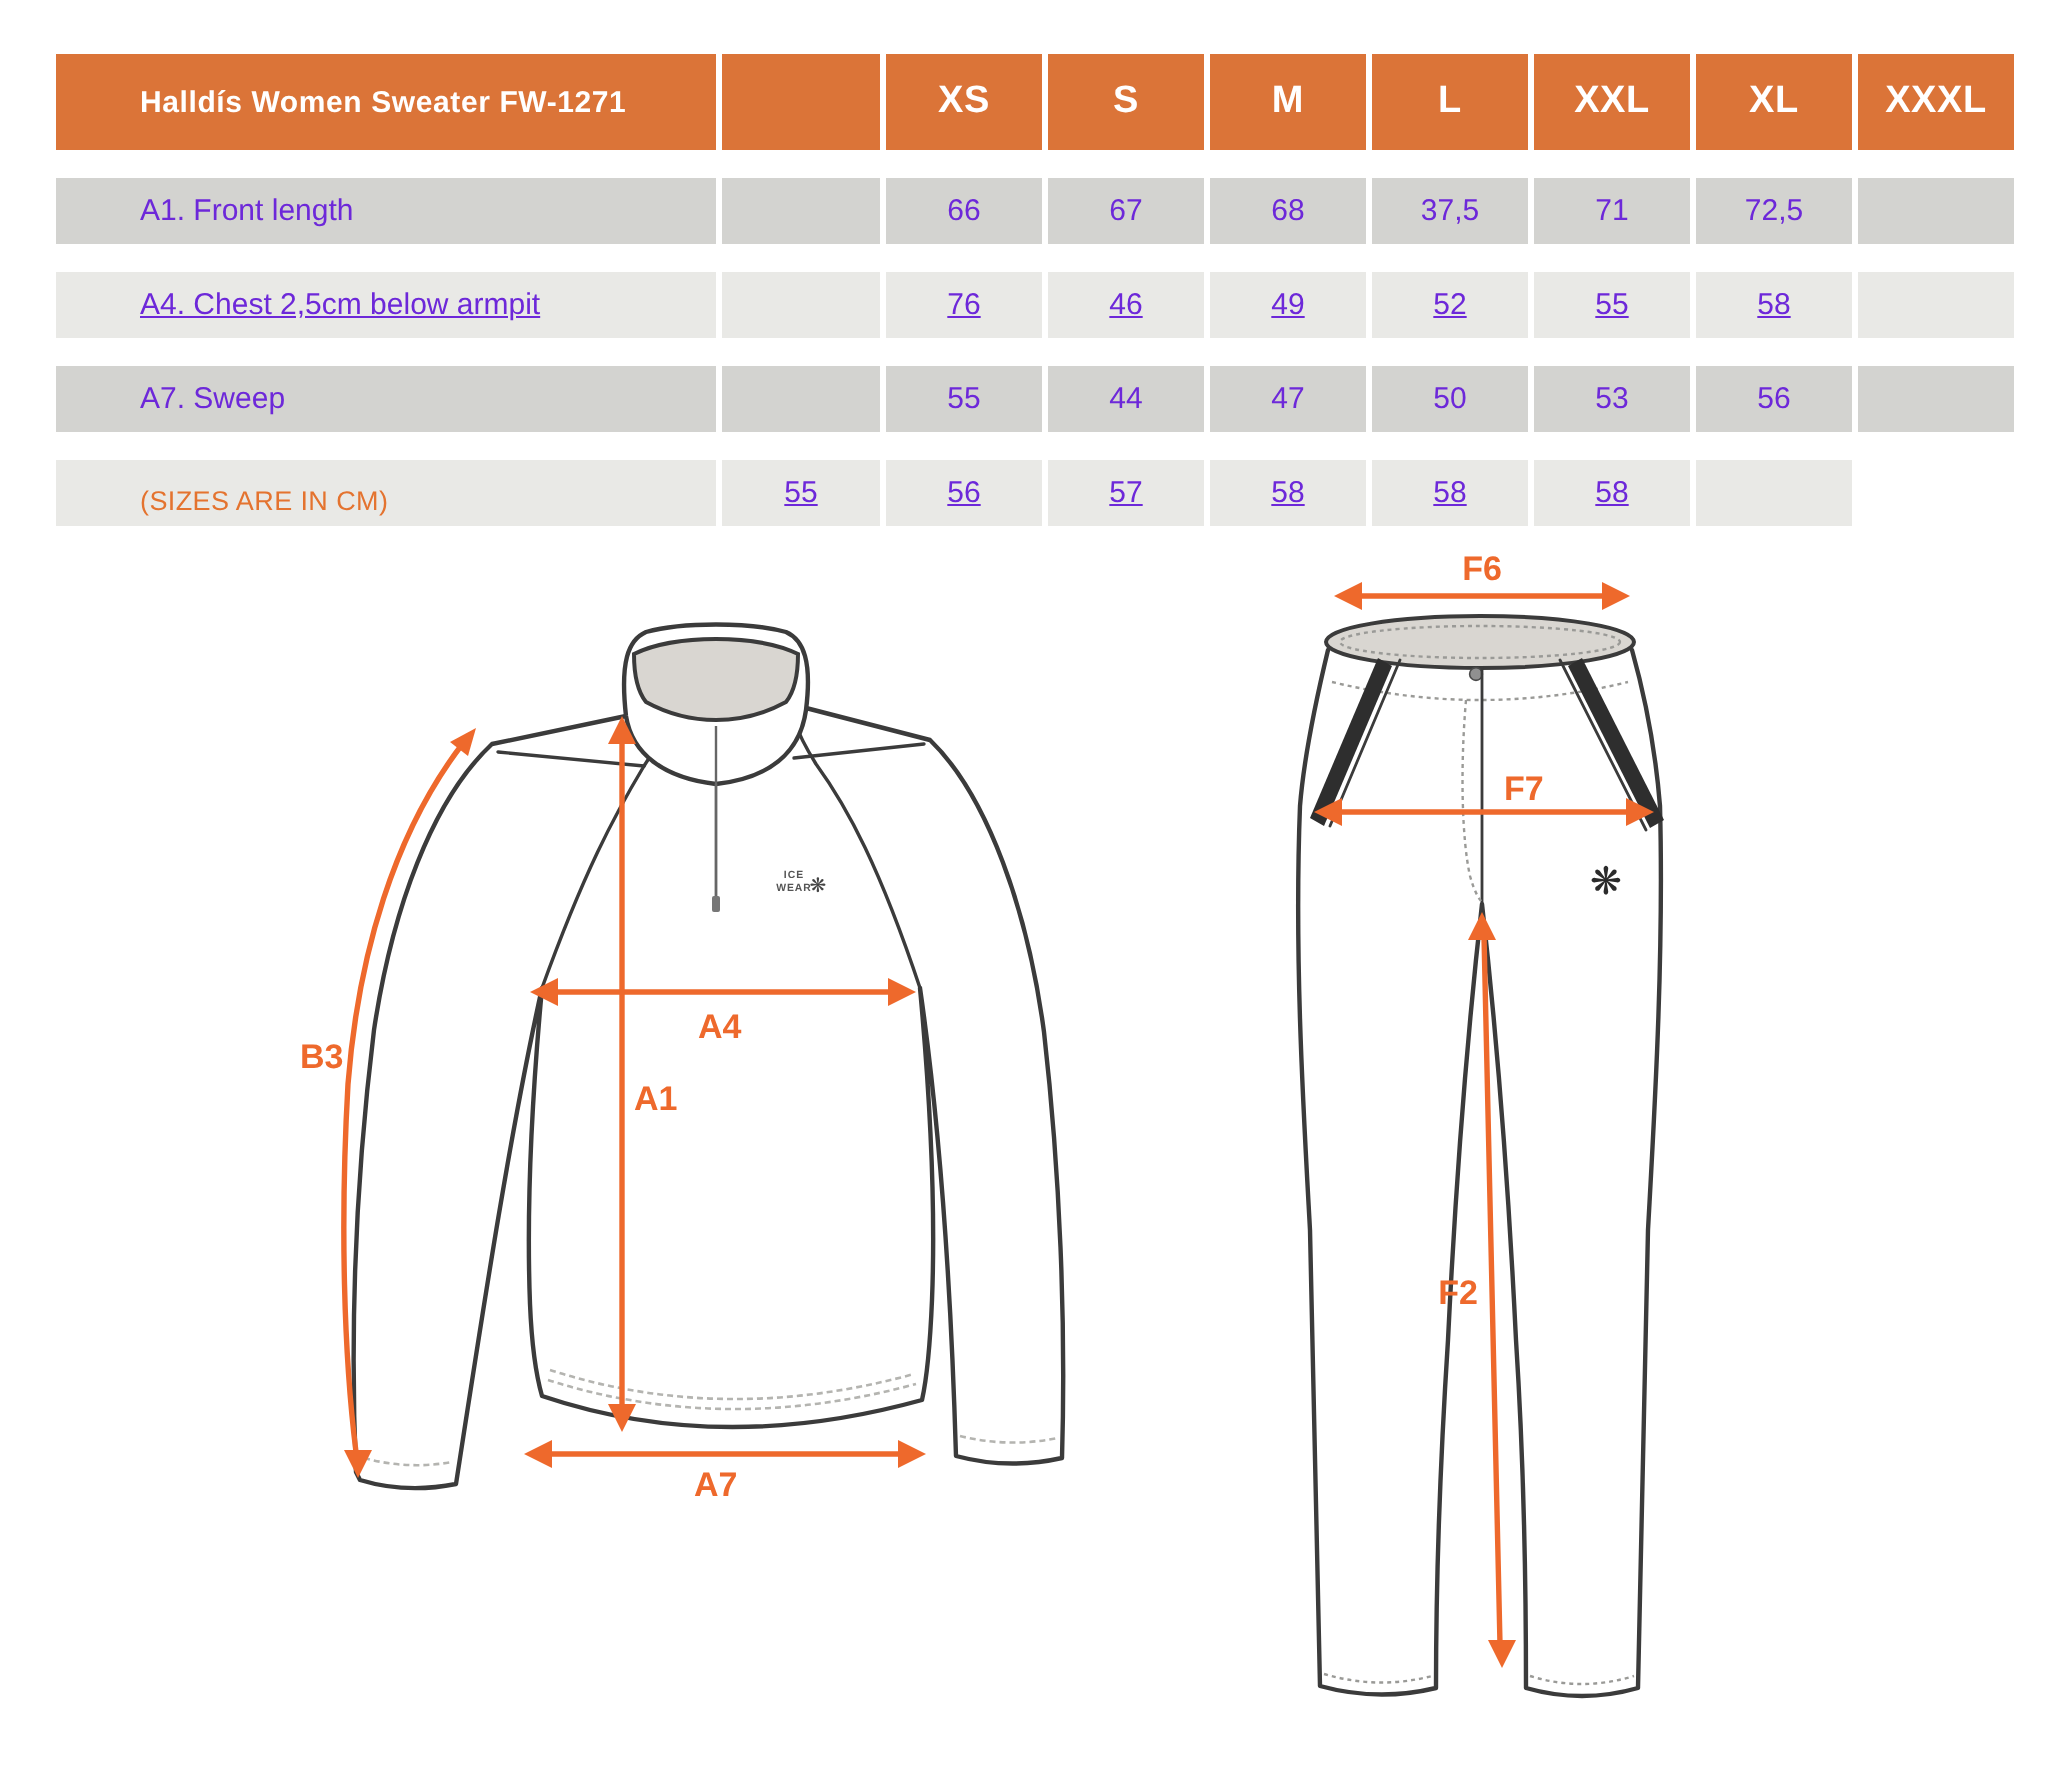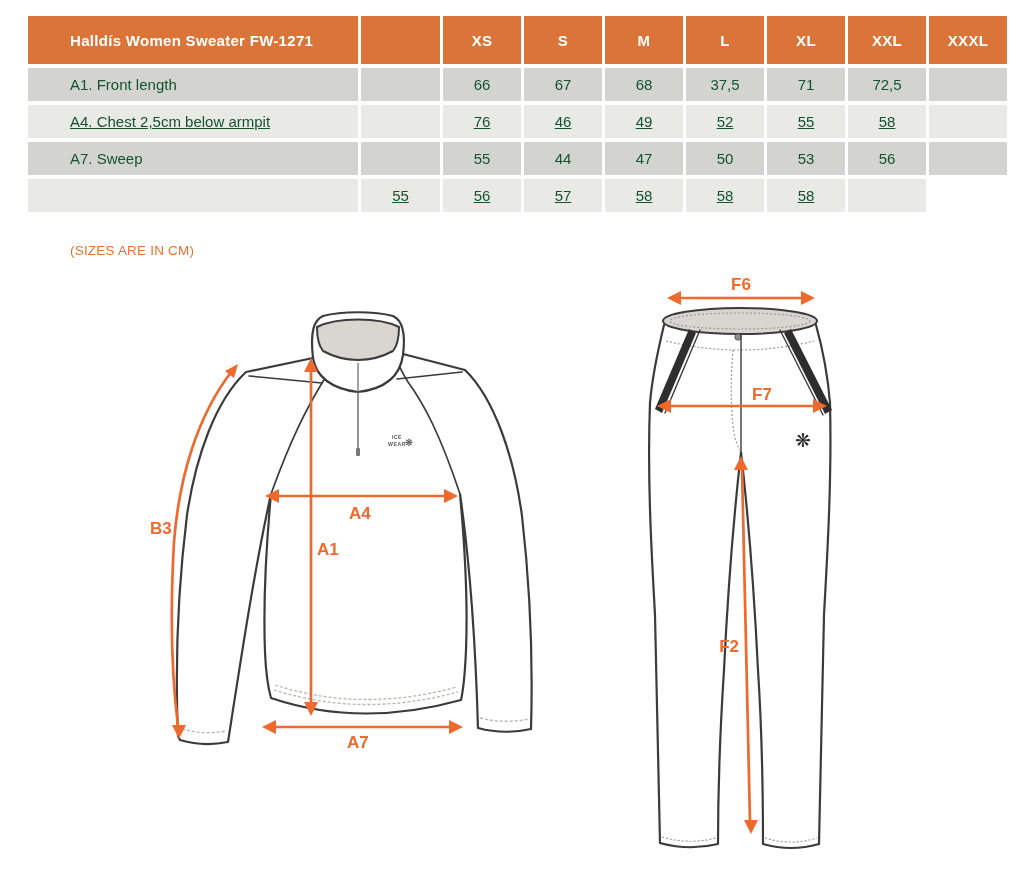--- a/index.html
+++ b/index.html
@@ -2,30 +2,30 @@
 <html><head>
 <meta charset="utf-8">
 <style>
   html,body{margin:0;padding:0;}
   body{
     width:1035px;height:889px;background:#ffffff;position:relative;
     font-family:"Liberation Sans",sans-serif;overflow:hidden;
   }
   
   .size-table{
-    position:absolute;left:28px;top:16px;
+    position:absolute;left:28px;top:27px;
     display:grid;
     grid-template-columns:330px 79px repeat(7,78px);
-    gap:4px 3px;
+    gap:14px 3px;
   }
   .cell{
     display:flex;align-items:center;justify-content:center;
-    font-size:15px;color:#14532d;box-sizing:border-box;
-  }
-  .th{background:#db7438;color:#ffffff;height:48px;font-weight:bold;font-size:15px;letter-spacing:.3px;}
+    font-size:15px;color:#6d28d9;box-sizing:border-box;
+  }
+  .th{background:#db7438;color:#ffffff;height:48px;font-weight:bold;font-size:19px;letter-spacing:.3px;}
   .th.title{justify-content:flex-start;padding-left:42px;font-size:15px;}
   .td{height:33px;}
   .row-a{background:#d3d3d0;}
   .row-b{background:#e9e9e6;text-decoration:underline;}
   .label-cell{justify-content:flex-start;padding-left:42px;}
   
   .note{
     position:absolute;left:70px;top:243px;
     color:#e4732f;font-size:13.5px;font-weight:normal;letter-spacing:.2px;
   }
@@ -46,22 +46,22 @@
 <body>
 
 <div class="size-table">
 
   <div class="cell th title">Halldís Women Sweater FW-1271</div>
   <div class="cell th"></div>
   <div class="cell th">XS</div>
   <div class="cell th">S</div>
   <div class="cell th">M</div>
   <div class="cell th">L</div>
+  <div class="cell th">XXL</div>
   <div class="cell th">XL</div>
-  <div class="cell th">XXL</div>
   <div class="cell th">XXXL</div>
 
   <div class="cell td row-a label-cell">A1. Front length</div>
   <div class="cell td row-a"></div>
   <div class="cell td row-a">66</div>
   <div class="cell td row-a">67</div>
   <div class="cell td row-a">68</div>
   <div class="cell td row-a">37,5</div>
   <div class="cell td row-a">71</div>
   <div class="cell td row-a">72,5</div>

